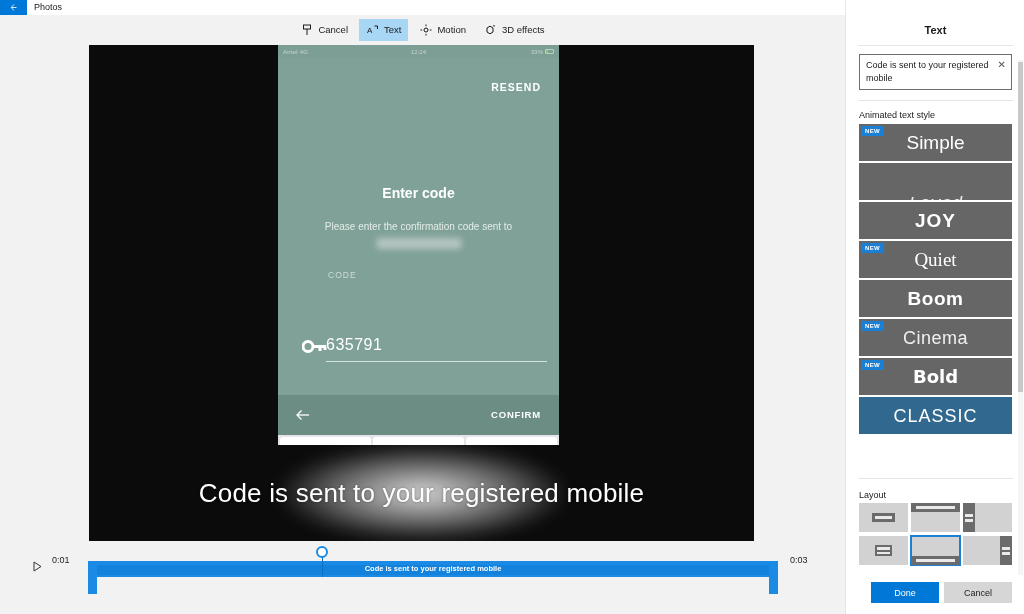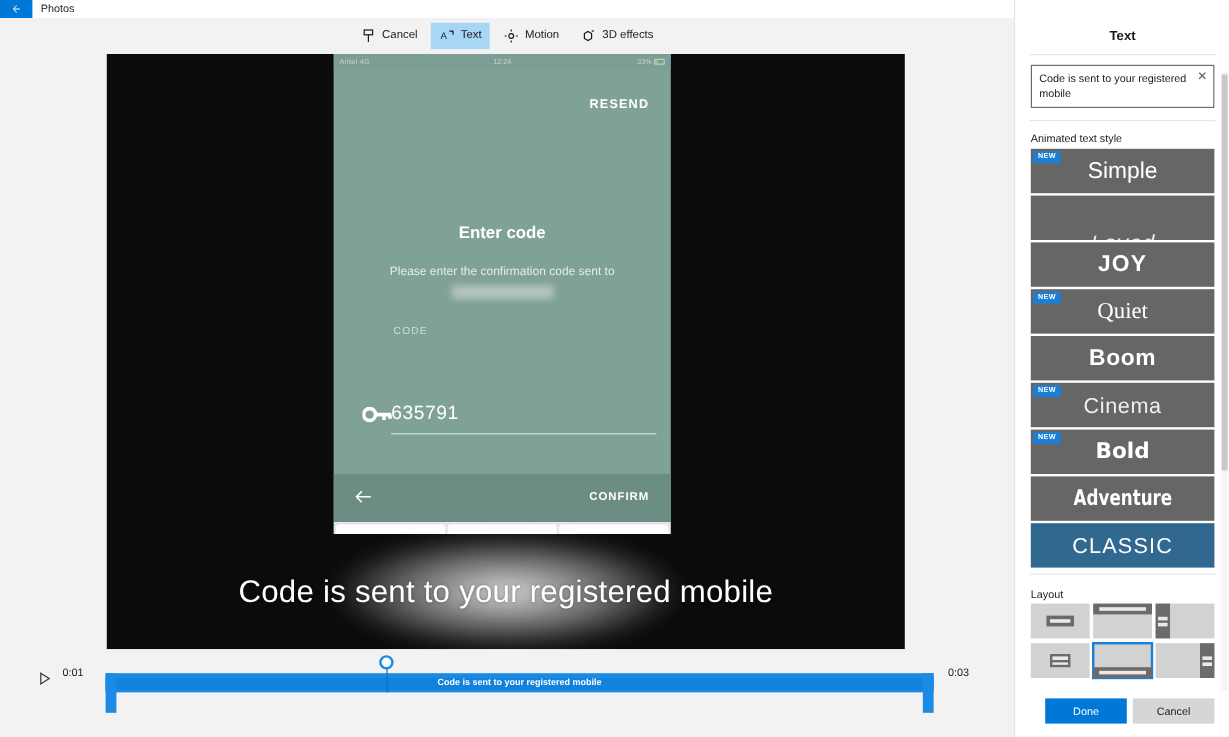--- a/index.html
+++ b/index.html
@@ -359,23 +359,20 @@
         <span class="style-name sn-boom">Boom</span>
       </div>
       <div class="style-item">
         <span class="badge-new">NEW</span>
         <span class="style-name sn-cinema">Cinema</span>
       </div>
       <div class="style-item">
         <span class="badge-new">NEW</span>
         <span class="style-name sn-bold">Bold</span>
       </div>
-      <div class="style-item">
-        <span class="style-name sn-adventure">Adventure</span>
-      </div>
       <div class="style-item selected">
         <span class="style-name sn-classic">CLASSIC</span>
       </div>
     </div>
 
     <div class="panel-divider" style="top:478px"></div>
     <div class="section-label layout-label">Layout</div>
 
     <div class="layout-grid">
       <div class="layout-cell">

